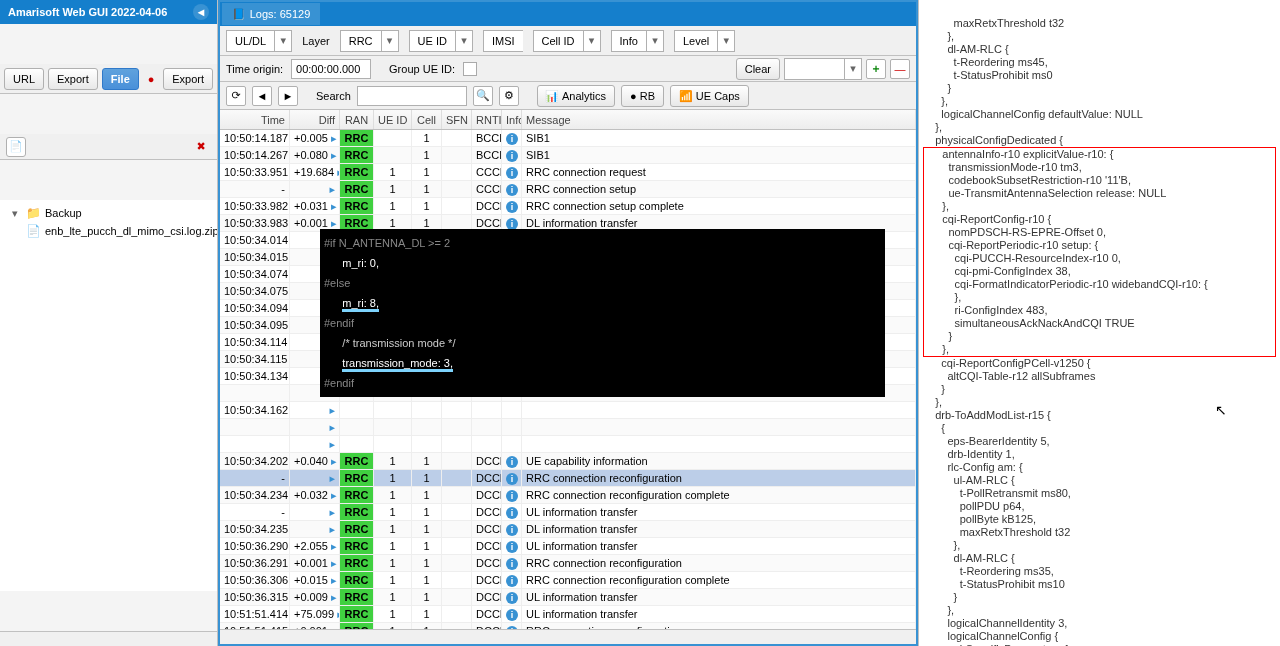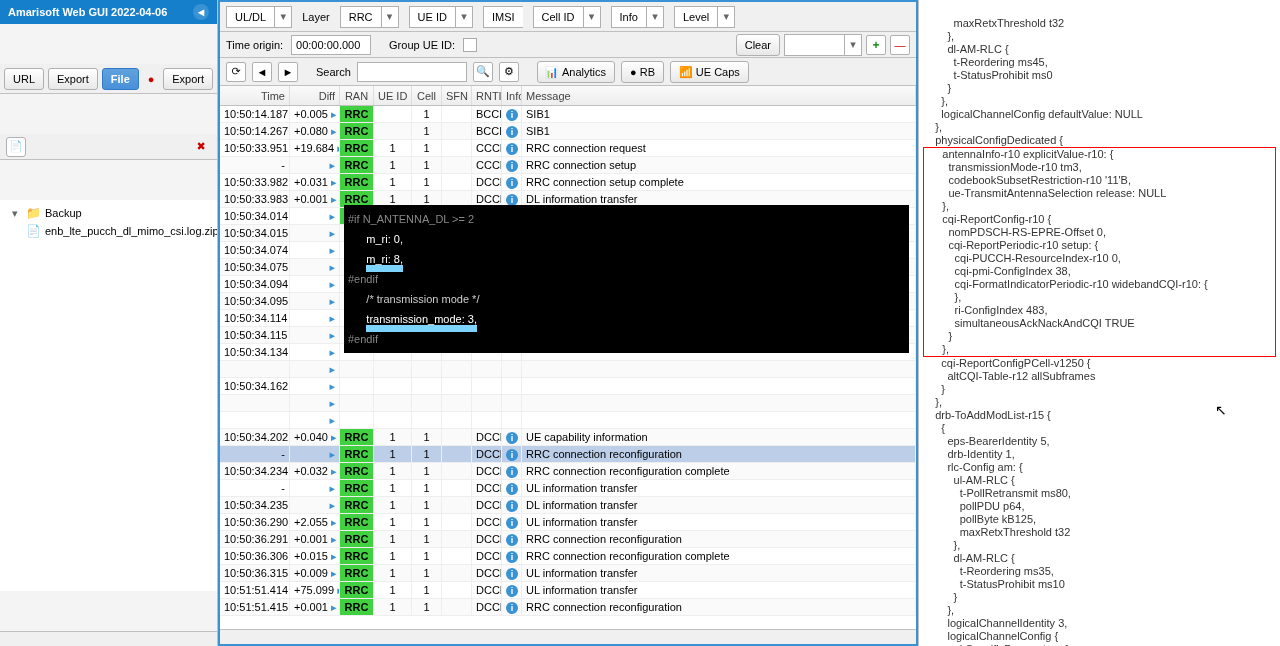--- a/index.html
+++ b/index.html
@@ -52,25 +52,25 @@
 .c-msg { flex: 1; text-align: left; }
 
 .grid-body { flex: 1; overflow: auto; background: #fff; position: relative; }
 .grow { display: flex; height: 17px; line-height: 17px; border-bottom: 1px solid #eee; font-size: 11px; cursor: pointer; }
 .grow:nth-child(even) { background: #fafafa; }
 .grow.selected { background: #bccee8 !important; }
 .gc { border-right: 1px solid #eee; padding: 0 4px; overflow: hidden; white-space: nowrap; }
 .gc.ran { background: #40d040; color: #000; font-weight: bold; text-align: center; }
 .info-dot::before { content: "i"; display: inline-block; width: 12px; height: 12px; background: #3892d3; color: #fff; border-radius: 50%; text-align: center; line-height: 12px; font-size: 9px; font-weight: bold; }
 
-.code-overlay { position: absolute; top: 99px; left: 124px; width: 565px; background: #000; color: #fff; font-family: "Courier New", monospace; font-size: 14px; line-height: 20px; z-index: 50; padding: 4px 0; }
+.code-overlay { position: absolute; top: 99px; left: 100px; width: 565px; background: #000; color: #fff; font-family: "Courier New", monospace; font-size: 14px; line-height: 20px; z-index: 50; padding: 4px 0; }
 .code-overlay .ln { white-space: pre; padding: 0 4px; }
 .kw-if { color: #888; }
 .cm { color: #ccc; }
-.hl { background: transparent; border-bottom: 7px solid #7dd3fc; }
+.hl { background: transparent; border-bottom: 3px solid #7dd3fc; }
 
 .right-panel { width: 362px; background: #fff; border-left: 1px solid #c0c0c0; overflow: auto; font-family: "Courier New", monospace; font-size: 11px; line-height: 13px; position: relative; }
 .right-content { padding: 4px; white-space: pre; color: #333; }
 .redbox { border: 1.5px solid red; }
 .cursor-arrow { position: absolute; top: 404px; left: 296px; font-size: 14px; color: #000; }
 
 .scrollbar-bottom { height: 15px; background: #f0f0f0; border-top: 1px solid #c0c0c0; }
 .hidden-chk { width: 14px; height: 14px; border: 1px solid #aaa; background: #fff; display: inline-block; vertical-align: middle; }
 </style>
 </head>
@@ -102,20 +102,26 @@
     <div class="tree-node" style="padding-left:26px;">
       <span class="file-icon"></span>
       <span>enb_lte_pucch_dl_mimo_csi.log.zip</span>
       <span class="check-green"></span>
     </div>
   </div>
   <div class="scrollbar-bottom"></div>
 </div>
 
 <div class="main-panel">
+  <div class="tab-header">
+    <div class="tab">
+      <span class="doc-icon"></span>
+      <span>Logs: 65129</span>
+    </div>
+  </div>
 
   <div class="filter-row">
     <div class="combo">
         <span>UL/DL</span>
         <div class="arrow">▾</div>
       </div>
     <span>Layer</span>
     <div class="combo">
         <span>RRC</span>
         <div class="arrow">▾</div>
@@ -514,20 +520,21 @@
         <div class="gc c-ueid" style="text-align:center">1</div>
         <div class="gc c-cell" style="text-align:center">1</div>
         <div class="gc c-sfn"></div>
         <div class="gc c-rnti">DCCH</div>
         <div class="gc c-info"><span class="info-dot"></span></div>
         <div class="gc c-msg">RRC connection reconfiguration</div>
       </div>
       <div class="code-overlay" id="code-overlay">
         <div class="ln kw-if">#if N_ANTENNA_DL &gt;= 2</div>
         <div class="ln ">      m_ri: 0,</div>
+        <div class="ln kw-if">#else</div>
         <div class="ln ">      <span class="hl">m_ri: 8,</span></div>
         <div class="ln kw-if">#endif</div>
         <div class="ln cm">      /* transmission mode */</div>
         <div class="ln ">      <span class="hl">transmission_mode: 3,</span></div>
         <div class="ln kw-if">#endif</div>
       </div>
   </div>
   <div class="scrollbar-bottom"></div>
 </div>
 

